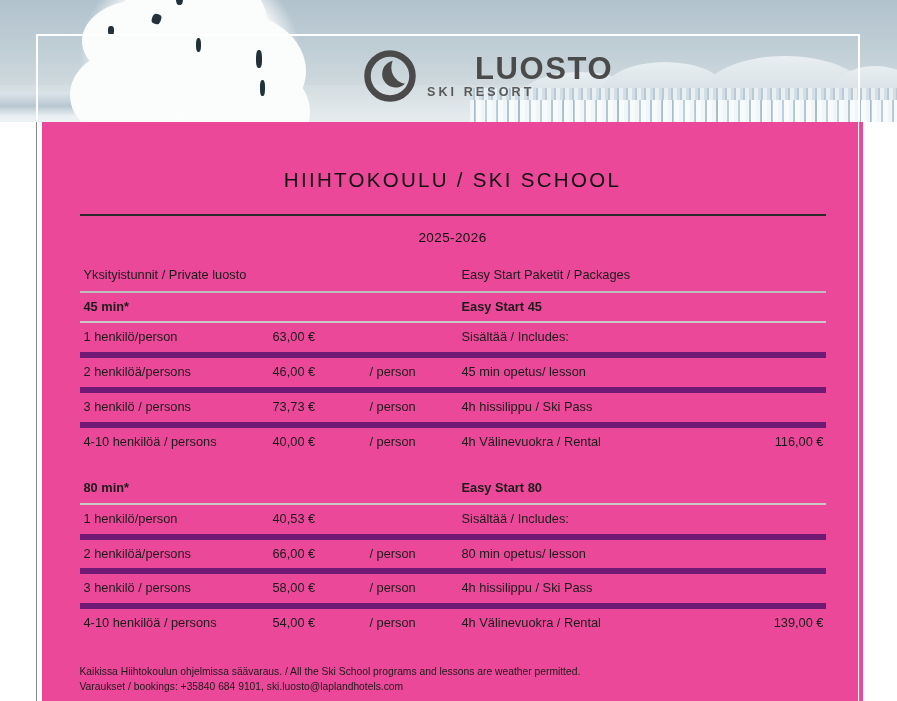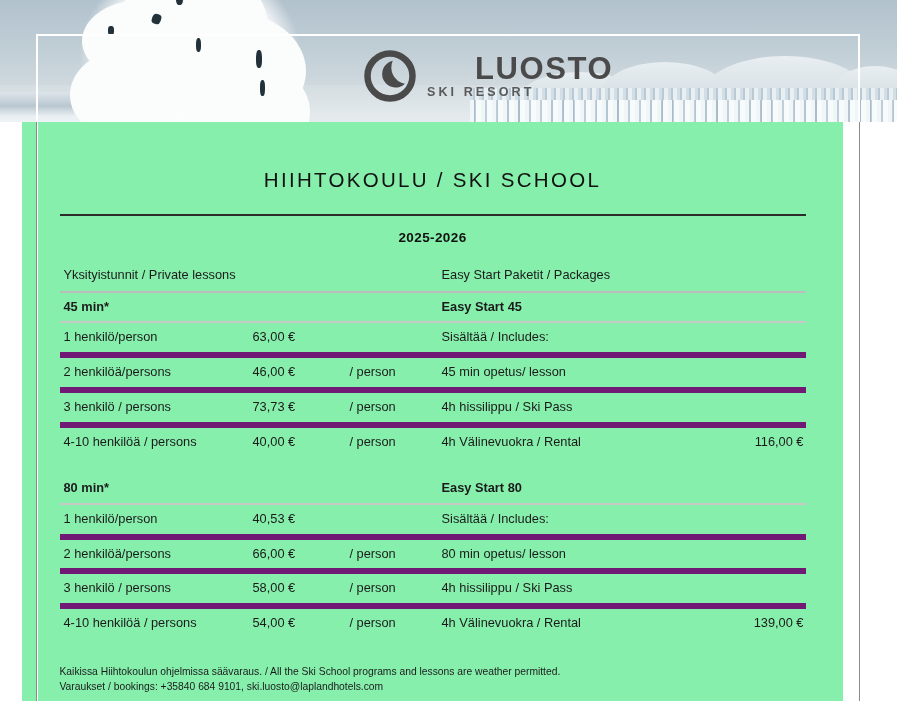--- a/index.html
+++ b/index.html
@@ -128,43 +128,43 @@
     font-size: 31px; font-weight: bold; letter-spacing: 1.6px;
     color: #4a4a4a; line-height: 1.04; margin-left: 48px;
   }
   .logo-sub {
     font-size: 12.5px; font-weight: bold; letter-spacing: 3.1px;
     color: #5a5a5a; line-height: 1.1; margin-top: 1px;
   }
 
   
   .sheet {
-    position: absolute; left: 22px; top: 122px;
+    position: absolute; left: 42px; top: 122px;
     width: 821px; height: 579px;
-    background: #86efac; z-index: 5;
+    background: #ec4899; z-index: 5;
   }
 
   .page-title {
     text-align: center;
     font-size: 20.5px;
     letter-spacing: 2.3px;
     color: #111111;
     font-weight: normal;
     margin-top: 46px;
   }
 
   .title-rule {
     width: 746px; height: 2px; background: #2b2b2b;
     margin: 22px auto 0 auto;
   }
 
   .season {
     text-align: center;
     font-size: 13.5px;
-    font-weight: bold;
+    font-weight: normal;
     letter-spacing: .4px;
     color: #111111;
     margin-top: 14px;
   }
 
   
   .table {
     width: 746px;
     margin: 0 auto;
     margin-top: 16px;
@@ -256,21 +256,21 @@
     <colgroup>
       <col class="c-left">
         <col class="c-price">
         <col class="c-per">
         <col class="c-right">
         <col class="c-rprice">
     </colgroup>
     <tbody>
 
       <tr class="hdr">
-        <td class="c-left">Yksityistunnit / Private lessons</td>
+        <td class="c-left">Yksityistunnit / Private luosto</td>
         <td class="c-price"></td>
         <td class="c-per"></td>
         <td class="c-right">Easy Start Paketit / Packages</td>
         <td class="c-rprice"></td>
       </tr>
 
       <tr class="sec">
         <td class="c-left">45 min*</td>
         <td class="c-price"></td>
         <td class="c-per"></td>

